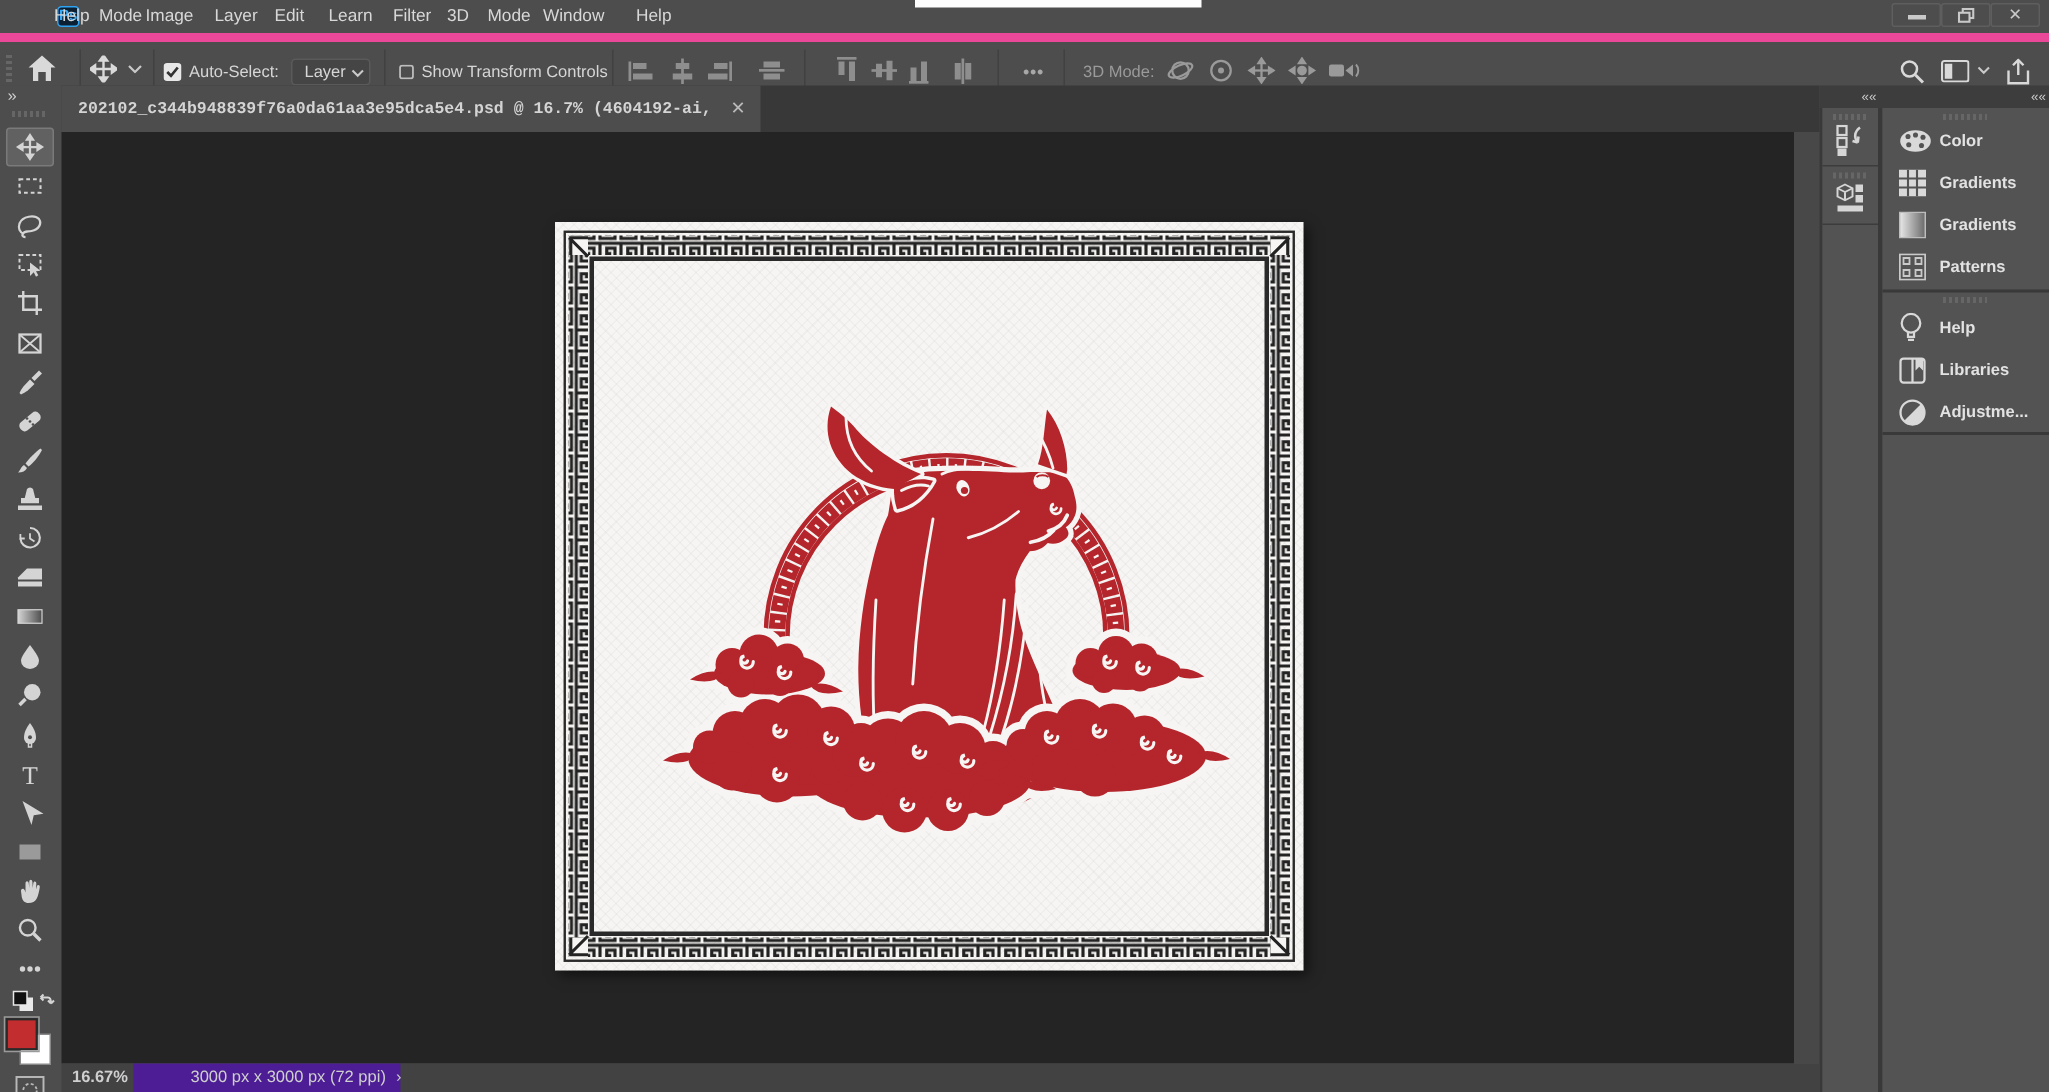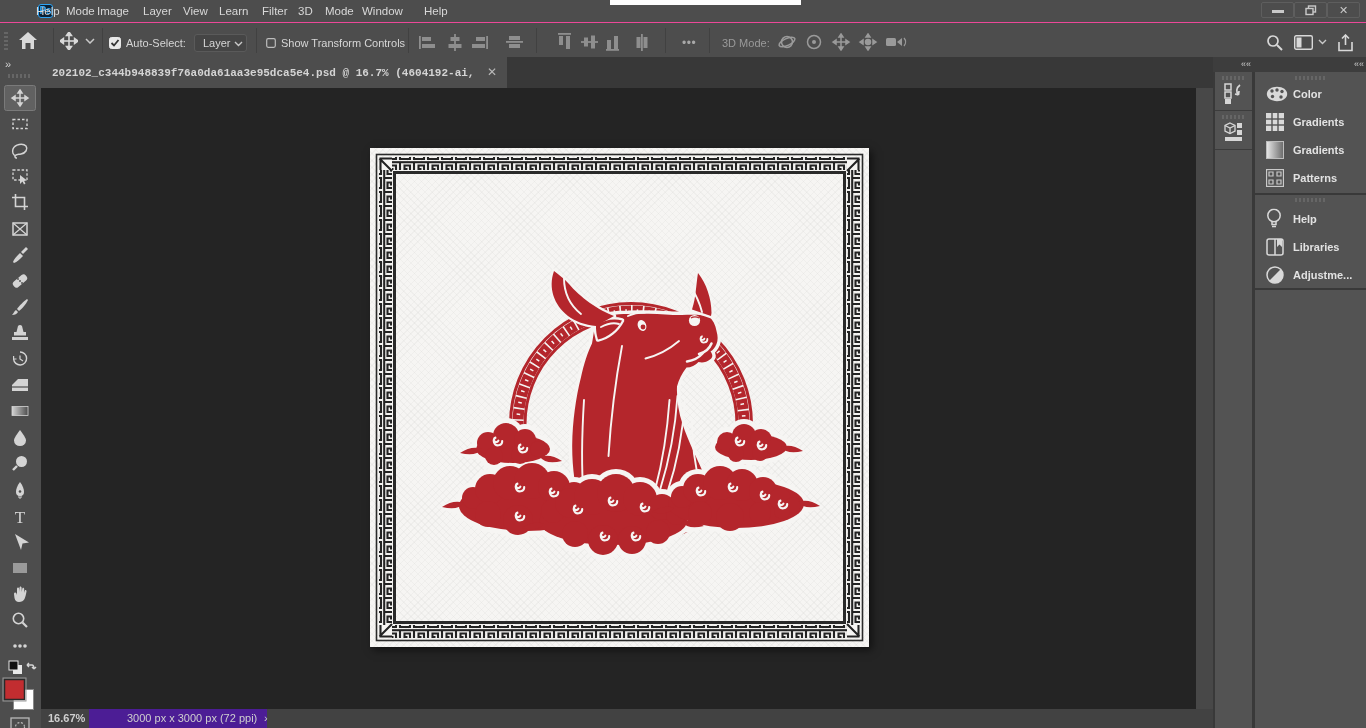--- a/index.html
+++ b/index.html
@@ -12,21 +12,21 @@
   #pslogo { position:absolute; left:6px; top:4px; width:15px; height:14px; background:#0b2033;
     border:1px solid #2ea3f2; border-radius:3px; color:#3cabf5; font-size:10px; font-weight:bold;
     text-align:center; line-height:12px;margin-left:32px; }
   .menu { position:absolute; top:0; height:22px; line-height:22px; color:#d8d8d8; font-size:11.5px; }
   
   .winbtn { position:absolute; top:2px; width:33px; height:16px; border:1px solid #5e5e5e;
     border-radius:2px; color:#c9c9c9; text-align:center; line-height:14px; font-size:10px; }
   #whitestrip { position:absolute; left:610px; top:0; width:191px; height:5px; background:#fdfdfd; }
   
   #optbar { position:absolute; left:0; top:22px; width:1366px; height:35px; background:#4d4d4d;
-    border-top:1px solid #ec4899; }
+    border-top:6px solid #ec4899; }
   .vsep { position:absolute; top:5px; height:25px; width:1px; background:#414141; }
   .optlabel { position:absolute; color:#d6d6d6; font-size:11px; }
   
   #tabbar { position:absolute; left:41px; top:57px; width:1172px; height:31px; background:#383838; }
   #tab { position:absolute; left:0; top:0; width:466px; height:31px; background:#4d4d4d;
     color:#d4d4d4; font-size:11px; font-weight:bold; line-height:31px; }
   
   #toolbar { position:absolute; left:0; top:57px; width:41px; height:671px; background:#4d4d4d; }
   
   #canvas { position:absolute; left:41px; top:88px; width:1155px; height:621px; background:#242424; }
@@ -56,21 +56,21 @@
 </head>
 <body>
 <div id="app">
 
   <div id="menubar">
     <div id="pslogo">Ps</div>
     <div class="menu" style="left:36px;">Help</div>
     <div class="menu" style="left:66px;">Mode</div>
     <div class="menu" style="left:97px;">Image</div>
     <div class="menu" style="left:143px;">Layer</div>
-    <div class="menu" style="left:183px;">View</div>
+    <div class="menu" style="left:183px;">Edit</div>
     <div class="menu" style="left:219px;">Learn</div>
     <div class="menu" style="left:262px;">Filter</div>
     <div class="menu" style="left:298px;">3D</div>
     <div class="menu" style="left:325px;">Mode</div>
     <div class="menu" style="left:362px;">Window</div>
     <div class="menu" style="left:424px;">Help</div>
     <div id="whitestrip"></div>
     <div class="winbtn" style="left:1261px;">
         <span style="position:absolute;left:10px;top:7px;width:12px;height:3px;background:#c9c9c9;"></span>
       </div>

